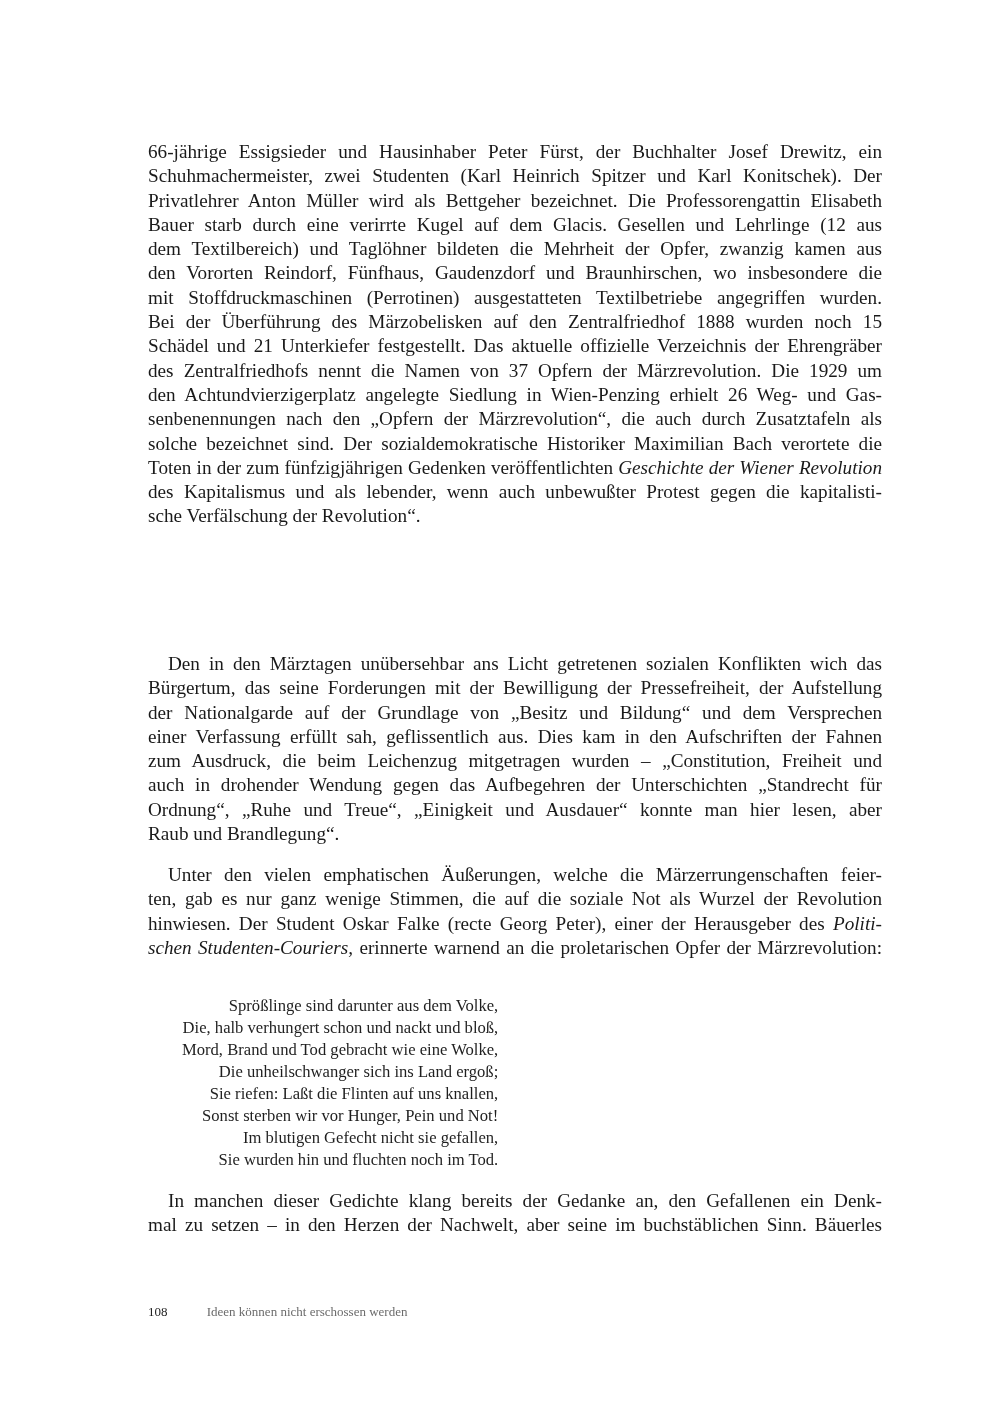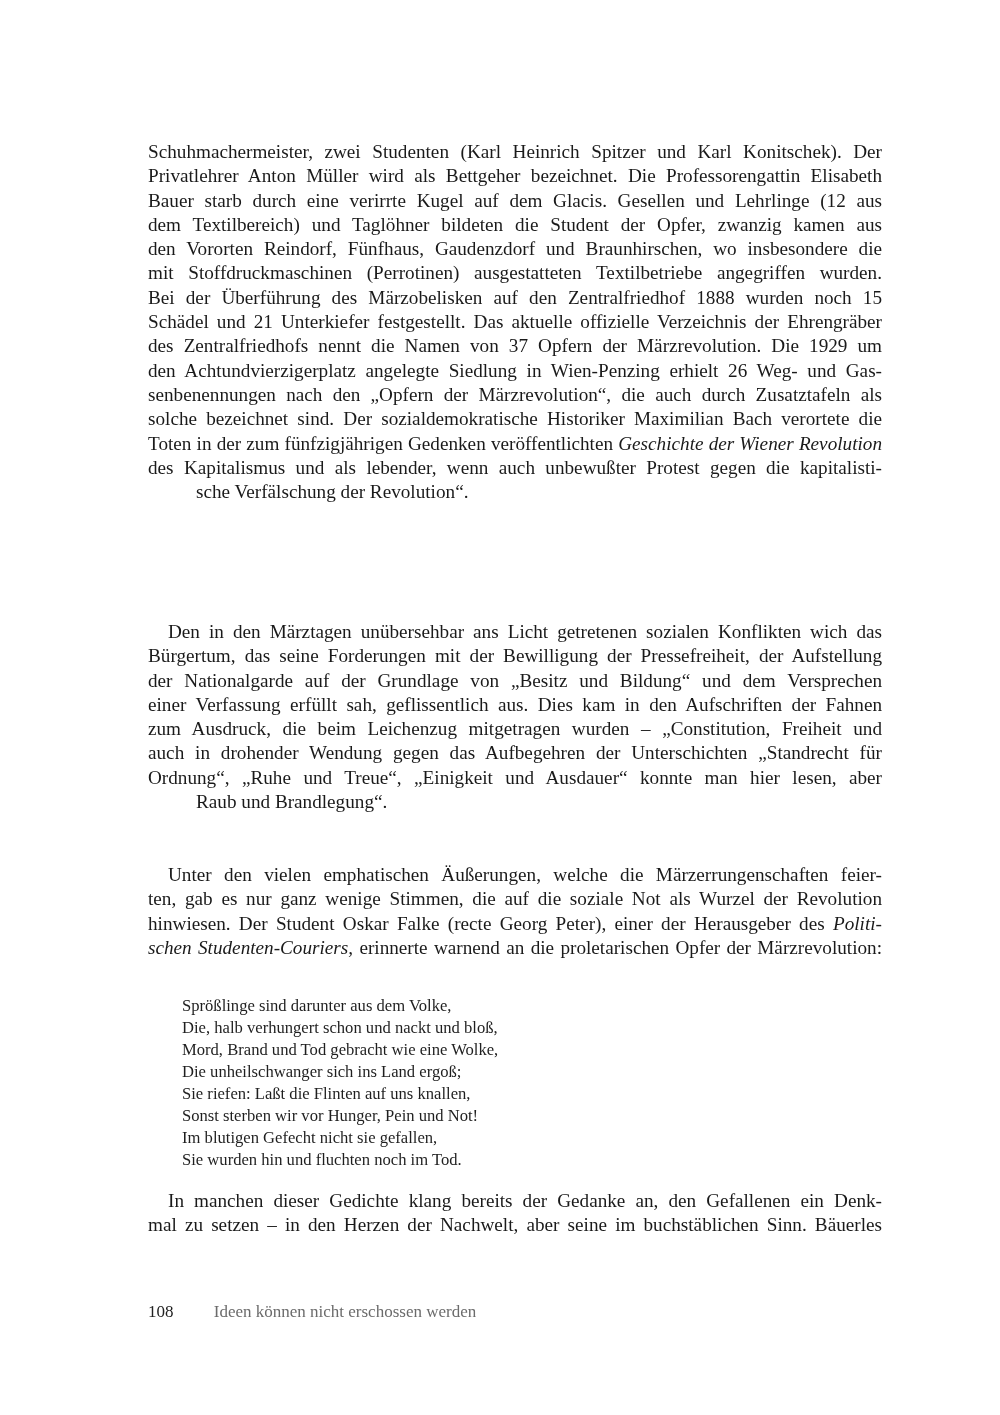--- a/index.html
+++ b/index.html
@@ -30,67 +30,68 @@
     }
     .line {
       display: block;
       white-space: nowrap;
       height: 24.3px;
       text-align: justify;
       text-align-last: justify;
     }
     .line.last {
       text-align-last: left;
-      margin-left: 48px;
     }
     .line.indent {
       padding-left: 20px;
     }
     .it { font-style: italic; }
     .para1 { top: 140px; }
-    .para2 { top: 620px; }
+    .para2 { top: 652px; }
     .para3 { top: 863px; font-family: Liberation Serif, serif; }
     .verse {
       position: absolute;
       left: 182px;
       top: 995px;
       font-size: 16.6px;
       line-height: 22px;
       color: #1f1f1f;
     }
     .verse .vline {
       display: block;
       white-space: nowrap;
       height: 22px;
+      text-align: right;
     }
     .para4 { top: 1189px; }
     .footer {
       position: absolute;
       top: 1301px;
       left: 148px;
-      font-size: 17px;
+      font-size: 13px;
       line-height: 22px;
       white-space: nowrap;
     }
     .footer .pagenum { color: #222222; }
     .footer .runninghead {
       color: #6b6b6b;
       margin-left: 36px;
     }
   </style>
 </head>
 <body>
 
 <div class="page">
 
   <div class="textblock para1">
+    <span class="line">66-jährige Essigsieder und Hausinhaber Peter Fürst, der Buchhalter Josef Drewitz, ein</span>
     <span class="line">Schuhmachermeister, zwei Studenten (Karl Heinrich Spitzer und Karl Konitschek). Der</span>
     <span class="line">Privatlehrer Anton Müller wird als Bettgeher bezeichnet. Die Professorengattin Elisabeth</span>
     <span class="line">Bauer starb durch eine verirrte Kugel auf dem Glacis. Gesellen und Lehrlinge (12 aus</span>
-    <span class="line">dem Textilbereich) und Taglöhner bildeten die Student der Opfer, zwanzig kamen aus</span>
+    <span class="line">dem Textilbereich) und Taglöhner bildeten die Mehrheit der Opfer, zwanzig kamen aus</span>
     <span class="line">den Vororten Reindorf, Fünfhaus, Gaudenzdorf und Braunhirschen, wo insbesondere die</span>
     <span class="line">mit Stoffdruckmaschinen (Perrotinen) ausgestatteten Textilbetriebe angegriffen wurden.</span>
     <span class="line">Bei der Überführung des Märzobelisken auf den Zentralfriedhof 1888 wurden noch 15</span>
     <span class="line">Schädel und 21 Unterkiefer festgestellt. Das aktuelle offizielle Verzeichnis der Ehrengräber</span>
     <span class="line">des Zentralfriedhofs nennt die Namen von 37 Opfern der Märzrevolution. Die 1929 um</span>
     <span class="line">den Achtundvierzigerplatz angelegte Siedlung in Wien-Penzing erhielt 26 Weg- und Gas-</span>
     <span class="line">senbenennungen nach den „Opfern der Märzrevolution“, die auch durch Zusatztafeln als</span>
     <span class="line">solche bezeichnet sind. Der sozialdemokratische Historiker Maximilian Bach verortete die</span>
     <span class="line"><span>Toten in der zum fünfzigjährigen Gedenken veröffentlichten </span><span class="it">Geschichte der Wiener Revolution</span></span>
     <span class="line">des Kapitalismus und als lebender, wenn auch unbewußter Protest gegen die kapitalisti-</span>

